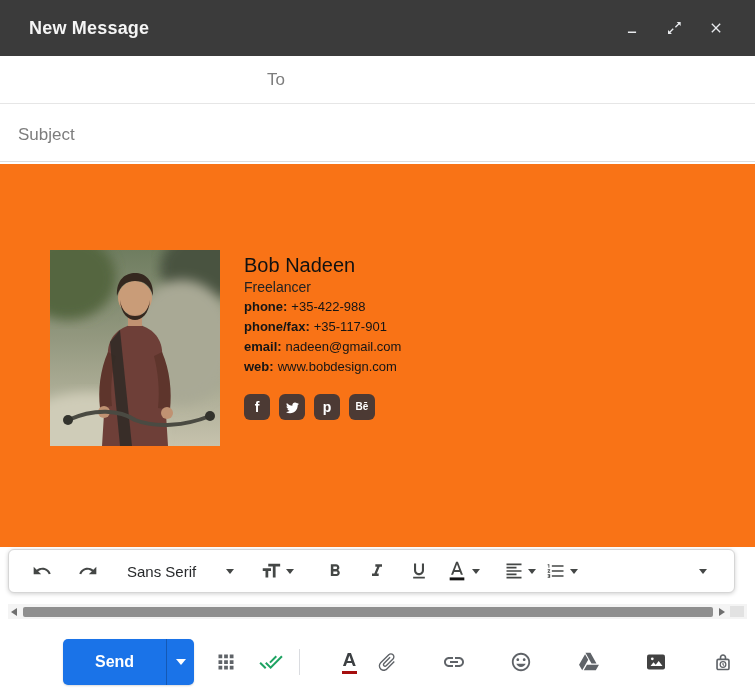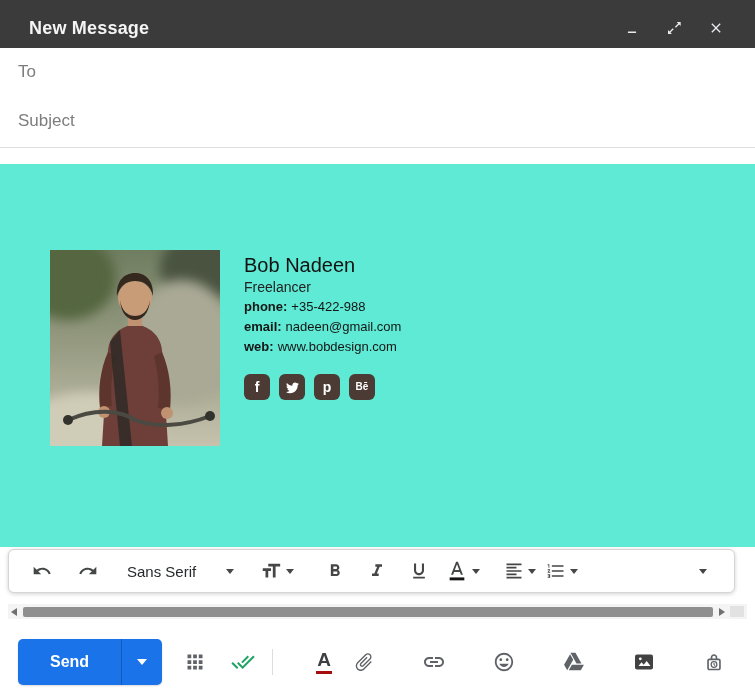--- a/index.html
+++ b/index.html
@@ -11,36 +11,36 @@
             display:flex; align-items:center; padding:0 29px; }
   .header-title { color:#f5f5f5; font-size:18px; font-weight:bold; letter-spacing:.2px; }
   .header-controls { margin-left:auto; display:flex; align-items:center; gap:22px; }
   .hbtn { width:20px; height:20px; display:flex; align-items:center; justify-content:center;
           color:#e8eaed; cursor:pointer; }
   .hbtn svg { fill:#e8eaed; }
 
   
   .row { position:absolute; left:0; right:0; display:flex; align-items:center;
          padding:0 18px; border-bottom:1px solid #e6e6e6; background:#fff; }
-  .row-to { top:48px; height:48px; }
-  .row-subject { top:95px; height:53px; border-bottom-color:#dedede; }
+  .row-to { top:56px; height:48px;flex-direction:column; }
+  .row-subject { top:109px; height:53px; border-bottom-color:#dedede; }
   .ghost-input { border:none; outline:none; font-size:17px; color:#333; flex:1;
                  font-family:"Liberation Sans", sans-serif; background:transparent; min-width:40px; }
   .ghost-input::placeholder { color:#7d7d7d; opacity:1; }
   .row-to .ghost-input { flex:0 1 60px; }
   .to-right { margin-left:auto; display:flex; align-items:center; }
   .ccbcc { color:#5f6368; font-size:16px; cursor:pointer; }
   .ccbcc + .ccbcc { margin-left:10px; }
   .campaign { color:#1a73e8; font-size:17px; font-weight:bold; margin-left:20px; cursor:pointer; text-decoration:none; }
   .info-dot { width:16px; height:16px; border-radius:50%; background:#3f8cec; color:#fff;
               font-size:11px; font-weight:bold; font-style:italic; font-family:"Liberation Serif", serif;
               display:flex; align-items:center; justify-content:center; margin-left:7px; cursor:pointer; }
 
   
-  .body-area { position:absolute; top:164px; left:0; right:0; height:383px; background:#5eead4; }
+  .body-area { position:absolute; top:164px; left:0; right:0; height:383px; background:#f97316; }
   .signature { position:absolute; left:50px; top:86px; display:flex; }
   .sig-photo { width:170px; height:196px; flex:0 0 170px; }
   .sig-photo svg { width:170px; height:196px; display:block; }
   .sig-info { margin-left:24px; padding-top:3px; color:#1d1d1d; }
   .sig-name { font-size:20px; font-weight:normal; color:#111; line-height:24px; }
   .sig-role { font-size:14px; color:#222; line-height:19px; margin-top:1px; }
   .sig-lines { }
   .sig-line { font-size:13px; line-height:20px; color:#151515; }
   .sig-label { font-weight:bold; }
   .sig-value { margin-left:4px; }
@@ -72,21 +72,21 @@
   .hs-arrow { width:0; height:0; border-top:4px solid transparent; border-bottom:4px solid transparent; cursor:pointer; }
   .hs-arrow.left  { border-right:6px solid #6f6f6f; }
   .hs-arrow.right { border-left:6px solid #6f6f6f; }
   .hs-thumb { flex:1; height:10px; background:#8f8f8f; border-radius:2px; margin:0 6px; cursor:pointer; }
   .hs-corner { width:14px; height:11px; background:#e2e2e2; margin-left:5px; }
 
   
   .bottom-bar { position:absolute; left:0; right:0; top:630px; height:63px; background:#fff;
                 display:flex; align-items:center; padding:0 18px; }
   .send-btn { height:46px; border-radius:5px; background:#1a73e8; display:flex; align-items:center;
-              overflow:hidden; cursor:pointer; box-shadow:0 1px 2px rgba(0,0,0,.15); }
+              overflow:hidden; cursor:pointer; box-shadow:0 1px 2px rgba(0,0,0,.15);margin-left:45px; }
   .send-main { color:#fff; font-size:16px; font-weight:bold; padding:0 32px; height:46px;
                display:flex; align-items:center; }
   .send-sep { width:1px; height:46px; background:rgba(0,0,0,.22); }
   .send-caret { width:40px; height:46px; display:flex; align-items:center; justify-content:center; }
   .send-caret .caret { border-top-color:#fff; border-left-width:5px; border-right-width:5px; border-top-width:6px; }
   .bbtn { width:30px; height:34px; display:flex; align-items:center; justify-content:center;
           color:#5f6368; cursor:pointer; }
   .bbtn svg { fill:#5f6368; }
   .bbtn.green svg { fill:#1ea362; }
   .vdiv { width:1px; height:26px; background:#dadce0; margin-left:14px; }
@@ -167,20 +167,23 @@
     </div>
 
     <div class="sig-info">
       <div class="sig-name">Bob Nadeen</div>
       <div class="sig-role">Freelancer</div>
       <div class="sig-lines">
         <div class="sig-line">
           <span class="sig-label">phone:</span><span class="sig-value">+35-422-988</span>
         </div>
         <div class="sig-line">
+          <span class="sig-label">phone/fax:</span><span class="sig-value">+35-117-901</span>
+        </div>
+        <div class="sig-line">
           <span class="sig-label">email:</span><span class="sig-value">nadeen@gmail.com</span>
         </div>
         <div class="sig-line">
           <span class="sig-label">web:</span><span class="sig-value">www.bobdesign.com</span>
         </div>
       </div>
       <div class="social-row">
         <a class="social-btn">
           <span class="social-glyph">f</span>
         </a>

